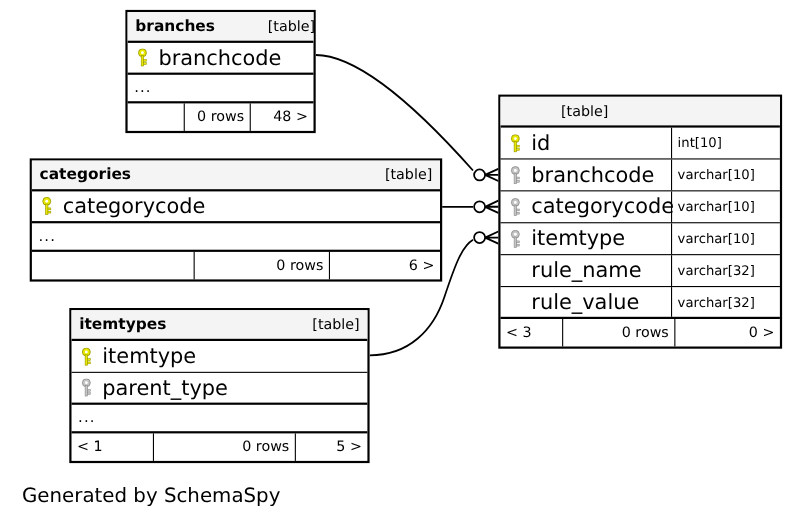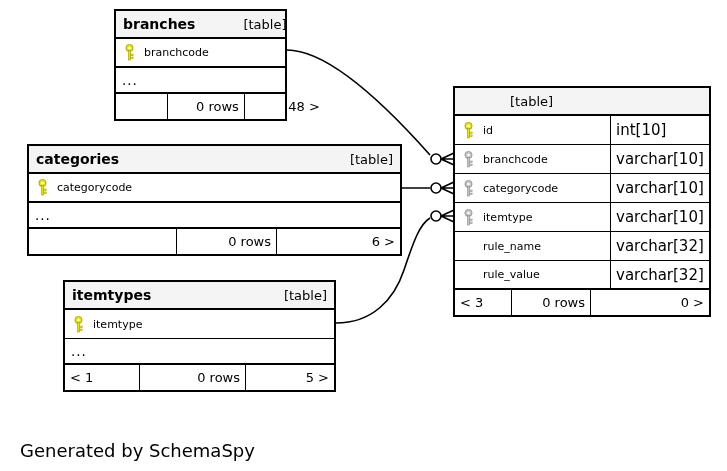--- a/index.html
+++ b/index.html
@@ -76,26 +76,26 @@
     min-width: 0;
   }
   .col-type {
     flex: 0 0 auto;
     display: flex;
     align-items: center;
     padding-left: 5px;
     padding-right: 5px;
     border-left: 1px solid #000000;
     box-sizing: border-box;
-    font-size: 15px;
+    font-size: 12px;
     color: #000000;
     white-space: nowrap;
   }
   .col-label {
-    font-size: 11px;
+    font-size: 19px;
     color: #000000;
     white-space: nowrap;
   }
   .key-icon {
     flex: 0 0 auto;
     width: 13px;
     height: 17px;
     margin-right: 8px;
     display: inline-block;
   }
@@ -108,21 +108,20 @@
     height: 26px;
     font-size: 13.5px;
     color: #000000;
     letter-spacing: 1px;
   }
   .footer-row {
     display: flex;
     align-items: stretch;
     box-sizing: border-box;
     height: 25px;
-    gap: 23px;
   }
   .foot-cell {
     display: flex;
     align-items: center;
     box-sizing: border-box;
     font-size: 13px;
     color: #000000;
     white-space: nowrap;
     padding: 0 5px;
   }
@@ -238,20 +237,34 @@
               <circle cx="6.5" cy="4" r="3.6" fill="#e8e800" stroke="#9a9a00" stroke-width="0.8"></circle>
               <circle cx="6.5" cy="4" r="1.3" fill="#ffffff"></circle>
               <rect x="5.4" y="6.5" width="2.2" height="9.5" fill="#e8e800" stroke="#9a9a00" stroke-width="0.6"></rect>
               <rect x="7.6" y="10" width="2.6" height="1.7" fill="#e8e800" stroke="#9a9a00" stroke-width="0.5"></rect>
               <rect x="7.6" y="13" width="2.6" height="1.7" fill="#e8e800" stroke="#9a9a00" stroke-width="0.5"></rect>
             </svg>
         </span>
         <span class="col-label">itemtype</span>
       </div>
     </div>
+    <div class="col-row lastcol">
+      <div class="col-main">
+        <span class="key-icon">
+          <svg viewBox="0 0 13 17" width="13" height="17">
+              <circle cx="6.5" cy="4" r="3.6" fill="#c4c4c4" stroke="#8f8f8f" stroke-width="0.8"></circle>
+              <circle cx="6.5" cy="4" r="1.3" fill="#ffffff"></circle>
+              <rect x="5.4" y="6.5" width="2.2" height="9.5" fill="#c4c4c4" stroke="#8f8f8f" stroke-width="0.6"></rect>
+              <rect x="7.6" y="10" width="2.6" height="1.7" fill="#c4c4c4" stroke="#8f8f8f" stroke-width="0.5"></rect>
+              <rect x="7.6" y="13" width="2.6" height="1.7" fill="#c4c4c4" stroke="#8f8f8f" stroke-width="0.5"></rect>
+            </svg>
+        </span>
+        <span class="col-label">parent_type</span>
+      </div>
+    </div>
     <div class="ellipsis-row">...</div>
     <div class="footer-row">
       <div class="foot-cell foot-left" style="flex:0 0 75px;">&lt; 1</div>
       <div class="foot-cell foot-mid" style="flex:1 1 auto;">0 rows</div>
       <div class="foot-cell foot-right" style="flex:0 0 65px;">5 &gt;</div>
     </div>
   </div>
 
   <div class="table-box" style="left:453px; top:86px; width:258px;">
     <div class="tbl-header">

